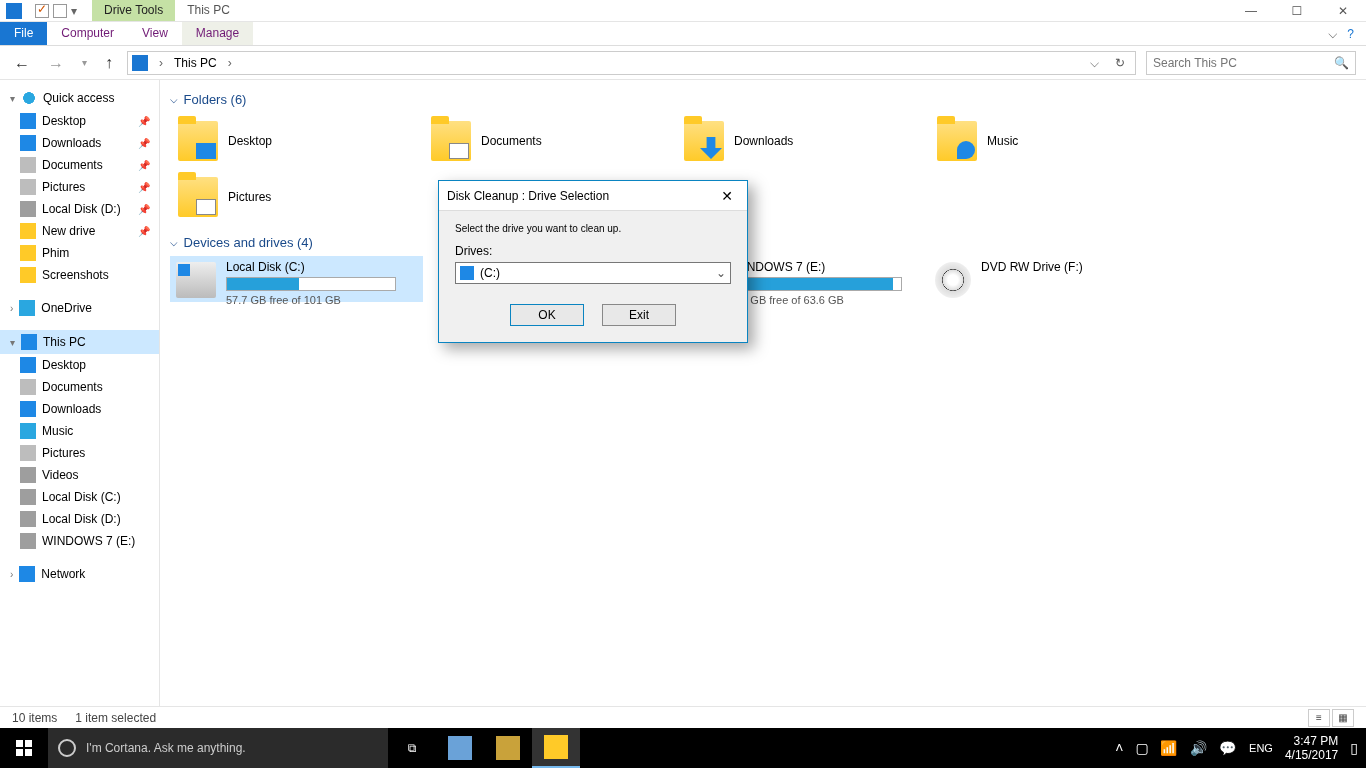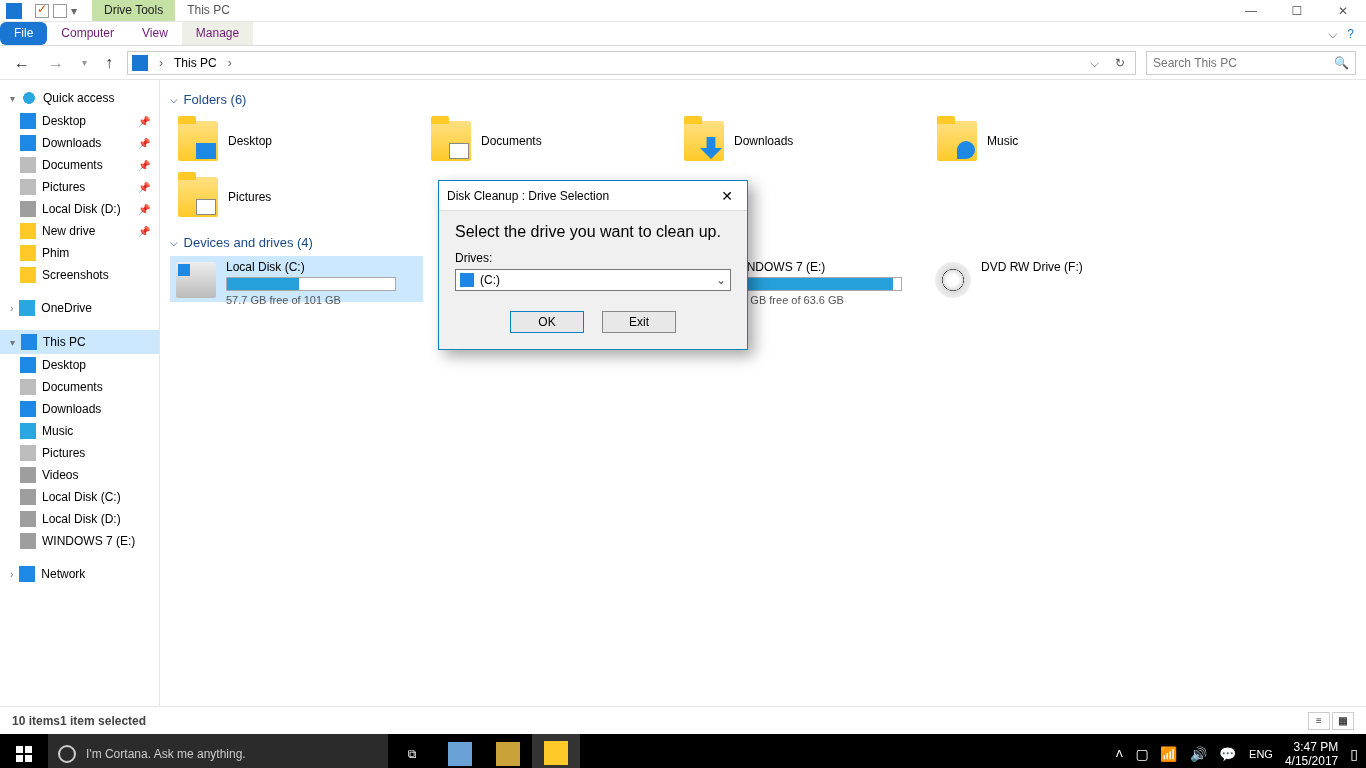--- a/index.html
+++ b/index.html
@@ -12,21 +12,21 @@
   .qat-sep { width:1px; background:#ccc; margin:2px 2px;}
   .title-tabs{ display:flex; }
   .title-tab { padding: 3px 12px; color:#555;text-align:right; }
   .title-tab.highlight{  background:#c5e1a5; color:#222;}
   .win-ctrl { margin-left:auto; display:flex;}
   .win-btn { width:46px; display:flex; align-items:center; justify-content:center; color:#555;}
 
   
   .ribbon { height: 24px; display:flex; align-items:stretch; border-bottom:1px solid #ddd;}
   .ribbon-tab { padding: 4px 14px; color:#701a75; }
-  .ribbon-tab.file { background:#1976d2; color:#fff;border-radius:6px; }
+  .ribbon-tab.file { background:#1976d2; color:#fff; }
   .ribbon-right { margin-left:auto; display:flex; align-items:center; gap:10px; padding-right:12px; color:#555;}
 
   
   .navbar { height:34px; display:flex; align-items:center; gap:10px; padding:0 10px; border-bottom:1px solid #e5e5e5;}
   .nav-arrow { color:#999; font-size:16px; padding:0 4px;}
   .nav-arrow.active{ color:#333;}
   .breadcrumb-box { flex:1; height:24px; border:1px solid #ccc; display:flex; align-items:center; padding:0 4px; gap:6px;}
   .breadcrumb-box .pc-mini{ width:16px;height:16px;background:#1976d2;display:inline-block;}
   .bc-sep{ width:14px; text-align:center;color:#666;}
   .bc-refresh{ width:22px; text-align:center;color:#555;}
@@ -76,21 +76,21 @@
   .drive-ic{ width:40px;height:36px;background:linear-gradient(#eee,#bbb);border-radius:2px;position:relative;flex-shrink:0;margin-top:4px;}
   .drive-ic.win::after{content:"";position:absolute;left:2px;top:2px;width:12px;height:12px;background:#1e88e5;}
   .drive-ic.dvd{ background:radial-gradient(circle,#fff 20%,#ddd 40%,#333 42%,#ddd 44%,#eee 70%);border-radius:50%;width:36px;height:36px;}
   .drive-info{ flex:1; padding-top:2px;}
   .drive-name{ font-size:12px;}
   .drive-bar{ width:170px;height:14px;border:1px solid #aaa;margin:3px 0;background:#fff;position:relative;}
   .drive-fill{ height:100%;background:#26a0da;}
   .drive-free{ font-size:11px;color:#555;}
 
   
-  .statusbar{ height:28px;border-top:1px solid #e5e5e5;display:flex;align-items:center;padding:0 12px;font-size:12px;color:#444;font-weight:bold;}
+  .statusbar{ height:22px;border-top:1px solid #e5e5e5;display:flex;align-items:center;padding:0 12px;font-size:12px;color:#444;gap:18px;}
   .statusbar .view-toggles{ margin-left:auto;display:flex;gap:2px;}
   .vt{ width:22px;height:18px;border:1px solid #ccc;display:flex;align-items:center;justify-content:center;font-size:10px;}
 
   
   .taskbar{ height:40px;background:#000000;display:flex;align-items:center;color:#fff;}
   .tb-start{ width:48px;height:40px;display:flex;align-items:center;justify-content:center;}
   .tb-start .winlogo{ width:16px;height:16px;display:grid;grid-template-columns:1fr 1fr;grid-template-rows:1fr 1fr;gap:2px;}
   .tb-start .winlogo span{ background:#fff;}
   .cortana{ flex:0 0 340px;height:40px;background:#2b2b2b;display:flex;align-items:center;gap:10px;padding:0 10px;color:#ccc;}
   .cortana .ring{ width:18px;height:18px;border:2px solid #ccc;border-radius:50%;}
@@ -100,21 +100,21 @@
   .tb-icon.active{ background:#333;border-bottom:2px solid #76b9ed;}
   .tray{ margin-left:auto;display:flex;align-items:center;gap:12px;padding:0 8px;color:#fff;font-size:11px;}
   .tray .clock{ text-align:right;line-height:1.2;font-size:12px;}
   .tray-ic{ font-size:14px;}
 
   
   .dialog{ position:absolute; left:438px; top:180px; width:310px; border:1px solid #0a84c1; background:#fff; box-shadow:6px 6px 14px rgba(0,0,0,0.35);}
   .dlg-title{ height:30px;background:#fff;border-bottom:1px solid #ddd;display:flex;align-items:center;padding:0 8px;font-size:12px;}
   .dlg-close{ margin-left:auto;font-size:14px;padding:2px 6px;cursor:default;}
   .dlg-body{ background:#f0f0f0;padding:12px 16px 16px;}
-  .dlg-text{ font-size:16px;margin-bottom:10px;}
+  .dlg-text{ font-size:10px;margin-bottom:10px;}
   .dlg-label{ font-size:12px;margin-bottom:4px;}
   .dlg-select{ width:100%;height:22px;border:1px solid #777;background:#fff;display:flex;align-items:center;padding:0 4px;gap:6px;font-size:12px;}
   .dlg-select .dd{ margin-left:auto;color:#555;}
   .dlg-buttons{ display:flex;gap:18px;justify-content:center;margin-top:20px;}
   .dlg-btn{ width:74px;height:22px;border:1px solid #888;background:#e8e8e8;font-size:12px;display:flex;align-items:center;justify-content:center;}
   .dlg-btn.primary{ border:1px solid #0a84c1;}
   .dlg-ic{ width:14px;height:14px;background:#1e88e5;display:inline-block;}
 
   .check{ width:14px;height:14px;border:1px solid #999;display:inline-block;position:relative;}
   .check.on::after{content:"✓";position:absolute;top:-3px;left:1px;color:#d35400;font-size:12px;}

